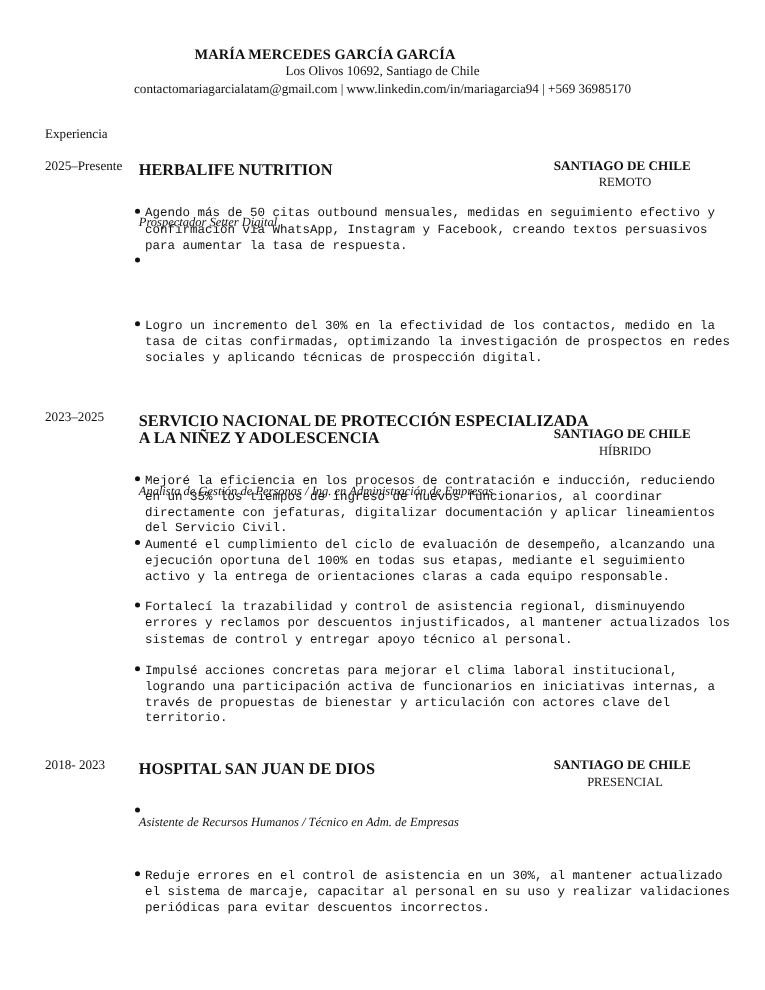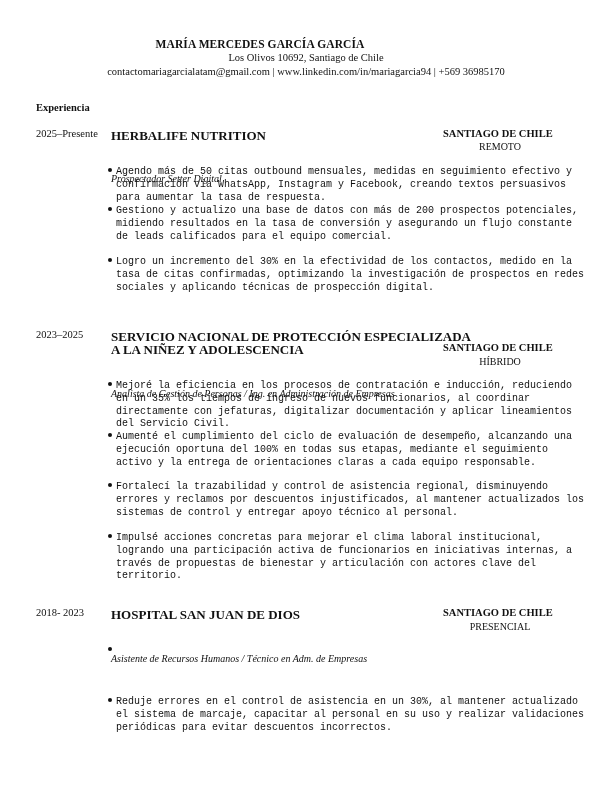--- a/index.html
+++ b/index.html
@@ -2,21 +2,21 @@
 <html><head>
 <meta charset="utf-8">
 <style>
   html, body { margin:0; padding:0; background:#ffffff; }
   body { width:612px; height:792px; position:relative; overflow:hidden;
          font-family:"Liberation Serif","DejaVu Serif",serif; color:#111; }
   .abs { position:absolute; white-space:nowrap; }
   .name { top:38px; left:0; width:520px; text-align:center; font-weight:bold; font-size:11.5px; letter-spacing:0.1px; }
   .addr { top:52px; left:0; width:612px; text-align:center; font-size:10.5px; }
   .contact { top:66px; left:0; width:612px; text-align:center; font-size:10.5px; }
-  .section { top:102px; left:36px; font-weight:bold; font-size:10.5px; }
+  .section { top:102px; left:36px; font-weight:normal; font-size:10.5px; }
   .period { font-size:10.5px; left:36px; }
   .company { font-weight:bold; font-size:13px; left:111px; }
   .role { font-style:italic; font-size:10px; left:111px;margin-top:32px; }
   .loc { font-weight:bold; font-size:10.5px; left:443px; width:114px; text-align:left; }
   .mode { font-size:10px; left:443px; width:114px; text-align:center; }
   .bullet { position:absolute; left:108px; width:470px; font-size:10px; line-height:12.8px; white-space:normal; padding-left:8px; text-indent:-8px;font-family:Liberation Mono, monospace; }
   .dot { display:inline-block; width:4px; height:4px; border-radius:50%; background:#111; vertical-align:middle; margin-right:4px; position:relative; top:-1px; text-indent:0; }
 </style>
 </head>
 <body>
@@ -27,21 +27,21 @@
 
 <div class="abs section">Experiencia</div>
 
 <div>
   <div class="abs period" style="top:128px">2025–Presente</div>
   <div class="abs company" style="top:128px">HERBALIFE NUTRITION</div>
   <div class="abs role" style="top:141px">Prospectador Setter Digital</div>
   <div class="abs loc" style="top:128px">SANTIAGO DE CHILE</div>
   <div class="abs mode" style="top:141px">REMOTO</div>
   <div class="bullet" style="top:166px"><span class="dot"></span><span>Agendo más de 50 citas outbound mensuales, medidas en seguimiento efectivo y confirmación vía WhatsApp, Instagram y Facebook, creando textos persuasivos para aumentar la tasa de respuesta.</span></div>
-  <div class="bullet" style="top:205px"><span class="dot"></span><span>Gestiono y actualizo una base de datos con más de 200 prospectos potenciales, midiendo resultados en la tasa de conversión y asegurando un flujo constante de leads calificados para el equipo comercial.</span></div>
+  <div class="bullet" style="top:205px"><span class="dot"></span></div>
   <div class="bullet" style="top:256px"><span class="dot"></span><span>Logro un incremento del 30% en la efectividad de los contactos, medido en la tasa de citas confirmadas, optimizando la investigación de prospectos en redes sociales y aplicando técnicas de prospección digital.</span></div>
 </div>
 
 <div>
   <div class="abs period" style="top:329px">2023–2025</div>
   <div class="abs company" style="top:329px">SERVICIO NACIONAL DE PROTECCIÓN ESPECIALIZADA</div>
   <div class="abs company" style="top:342px">A LA NIÑEZ Y ADOLESCENCIA</div>
   <div class="abs role" style="top:356px">Analista de Gestión de Personas / Ing. en Administración de Empresas</div>
   <div class="abs loc" style="top:342px">SANTIAGO DE CHILE</div>
   <div class="abs mode" style="top:356px">HÍBRIDO</div>

